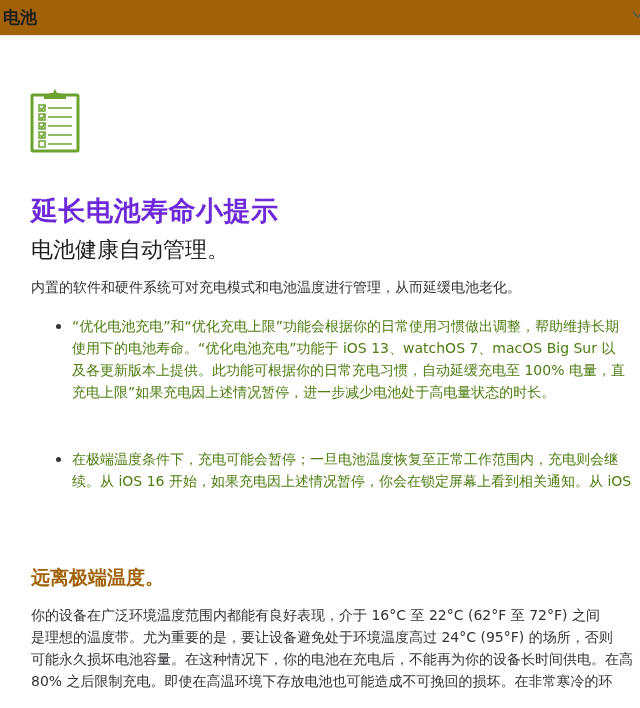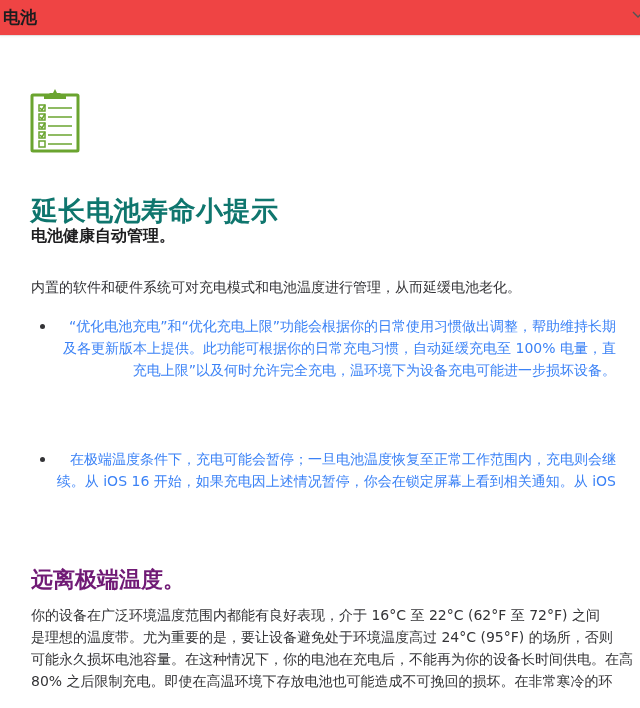--- a/index.html
+++ b/index.html
@@ -1,44 +1,44 @@
 <!DOCTYPE html>
 <html><head>
   <meta charset="utf-8">
   <style>
     * { box-sizing: border-box; margin: 0; padding: 0; }
     html, body { width: 640px; height: 708px; overflow: hidden; background: #ffffff; }
     body { font-family: "DejaVu Sans", "Liberation Sans", sans-serif; color: #1d1d1f; position: relative; }
     .topbar {
       position: absolute; left: 0; top: 0; width: 640px; height: 36px;
-      background: #ef4444; border-bottom: 1px solid #e2e2e2;
+      background: #a16207; border-bottom: 1px solid #e2e2e2;
       box-shadow: 0 1px 2px rgba(0,0,0,0.04);
     }
     .topbar-title {
       position: absolute; left: 3px; top: 6px; font-size: 17px; font-weight: bold; color: #1d1d1f;
     }
     .chevron {
       position: absolute; right: -4px; top: 9px; width: 12px; height: 12px;
     }
     .icon-clip { position: absolute; left: 30px; top: 89px; width: 50px; height: 64px; }
     .h1 {
-      position: absolute; left: 31px; top: 193px; font-size: 27px; font-weight: bold; color: #0f766e; letter-spacing: 0.5px;
+      position: absolute; left: 31px; top: 193px; font-size: 27px; font-weight: bold; color: #6d28d9; letter-spacing: 0.5px;
     }
     .h2 {
-      position: absolute; left: 31px; top: 226px; font-size: 16px; font-weight: bold; color: #1d1d1f;
+      position: absolute; left: 31px; top: 235px; font-size: 22px; font-weight: normal; color: #1d1d1f;
     }
     .h2b {
-      position: absolute; left: 31px; top: 565px; font-size: 22px; font-weight: bold; color: #701a75;
+      position: absolute; left: 31px; top: 565px; font-size: 19px; font-weight: bold; color: #a16207;
     }
     .p {
       position: absolute; left: 31px; width: 590px; font-size: 14px; line-height: 22px; color: #333336;
     }
     .intro { top: 276px; white-space: nowrap; }
     .bullet {
-      position: absolute; left: 56px; width: 560px; font-size: 14px; line-height: 22px; color: #3b82f6; text-align: right;
+      position: absolute; left: 72px; width: 560px; font-size: 14px; line-height: 22px; color: #4d7c0f;
     }
     .bullet .dot {
       position: absolute; left: -16px; top: 9px; width: 5px; height: 5px; border-radius: 50%; background: #333336;
     }
     .line { display: block; white-space: nowrap; }
     .b1 { top: 315px; }
     .b2 { top: 448px; }
     .para2 { top: 604px; }
   </style>
 </head>
@@ -75,22 +75,23 @@
   </g>
 </svg>
 
 <h1 class="h1">延长电池寿命小提示</h1>
 <h2 class="h2">电池健康自动管理。</h2>
 <p class="p intro">内置的软件和硬件系统可对充电模式和电池温度进行管理，从而延缓电池老化。</p>
 
 <div class="bullet b1">
   <span class="dot"></span>
   <span class="line">“优化电池充电”和“优化充电上限”功能会根据你的日常使用习惯做出调整，帮助维持长期</span>
+  <span class="line">使用下的电池寿命。“优化电池充电”功能于 iOS 13、watchOS 7、macOS Big Sur 以</span>
   <span class="line">及各更新版本上提供。此功能可根据你的日常充电习惯，自动延缓充电至 100% 电量，直</span>
-  <span class="line">充电上限”以及何时允许完全充电，温环境下为设备充电可能进一步损坏设备。</span>
+  <span class="line">充电上限”如果充电因上述情况暂停，进一步减少电池处于高电量状态的时长。</span>
 </div>
 
 <div class="bullet b2">
   <span class="dot"></span>
   <span class="line">在极端温度条件下，充电可能会暂停；一旦电池温度恢复至正常工作范围内，充电则会继</span>
   <span class="line">续。从 iOS 16 开始，如果充电因上述情况暂停，你会在锁定屏幕上看到相关通知。从 iOS</span>
 </div>
 
 <h2 class="h2b">远离极端温度。</h2>
 

